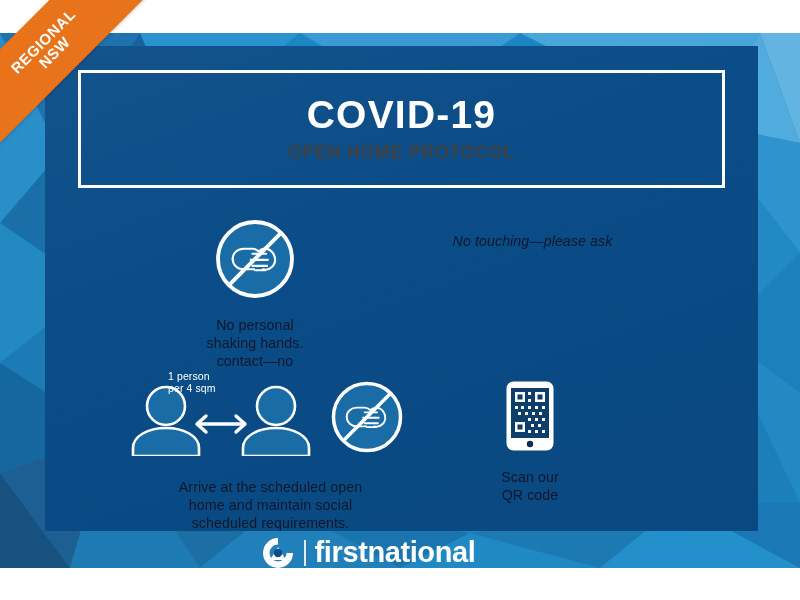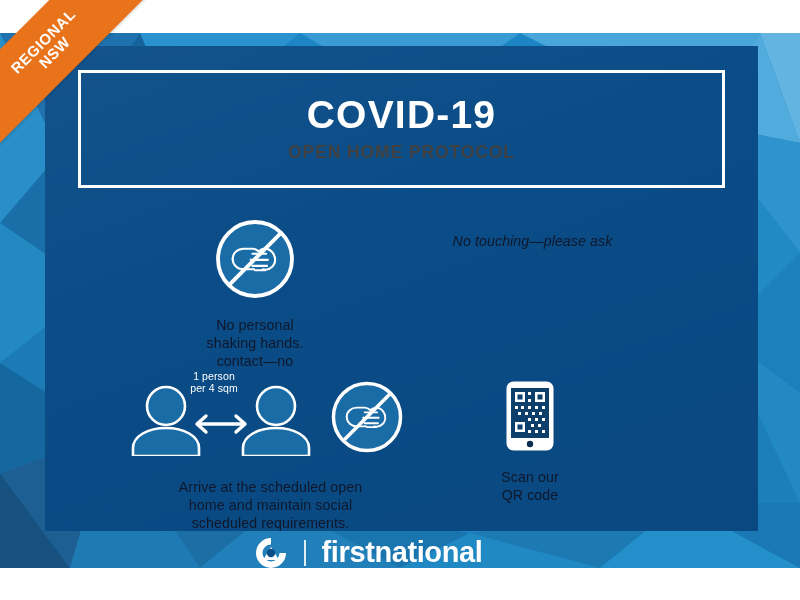--- a/index.html
+++ b/index.html
@@ -115,21 +115,21 @@
   #item-qr           { left:455px; top:380px; width:150px; }
 
   
   .logo {
     position:absolute;
     left:0; top:536px;
     width:736px;
     display:flex;
     align-items:center;
     justify-content:center;
-    gap:16px;
+    gap:9px;
   }
   .logo-text {
     color:#ffffff;
     font-size:29px;
     font-weight:bold;
     letter-spacing:-0.4px;
   }
   .logo-divider {
     width:2px; height:26px; background:#ffffff; opacity:0.85;
   }
@@ -229,21 +229,21 @@
           <path d="M7 78v-8c0-12 15-20 33-20s33 8 33 20v8z"></path>
           <circle cx="150" cy="28" r="19"></circle>
           <path d="M117 78v-8c0-12 15-20 33-20s33 8 33 20v8z"></path>
         </g>
         <g stroke="#ffffff" stroke-width="3.4" fill="none" stroke-linecap="round" stroke-linejoin="round">
           <line x1="72" y1="46" x2="118" y2="46"></line>
           <polyline points="80,38 71,46 80,54"></polyline>
           <polyline points="110,38 119,46 110,54"></polyline>
         </g>
       </svg>
-      <div class="caption-sm" style="position:absolute; left:50px; top:-2px; width:92px; text-align:center;">
+      <div class="caption-sm" style="position:absolute; left:50px; top:-2px; width:92px; text-align:left;">
         <div>1 person</div>
         <div>per 4 sqm</div>
       </div>
 
       <svg width="78" height="78" viewBox="0 0 100 100" style="position:absolute; left:210px; top:6px;" aria-hidden="true">
         <circle cx="50" cy="50" r="41" fill="#1a6ca6"></circle>
         <circle cx="50" cy="50" r="43" fill="none" stroke="#ffffff" stroke-width="4.5"></circle>
         <g fill="none" stroke="#ffffff" stroke-width="2.4" stroke-linecap="round" stroke-linejoin="round">
           <path d="M24 50c0-7 6-12 13-12h10c3 0 5 1 7 3"></path>
           <path d="M24 50c0 7 6 12 13 12h12"></path>

